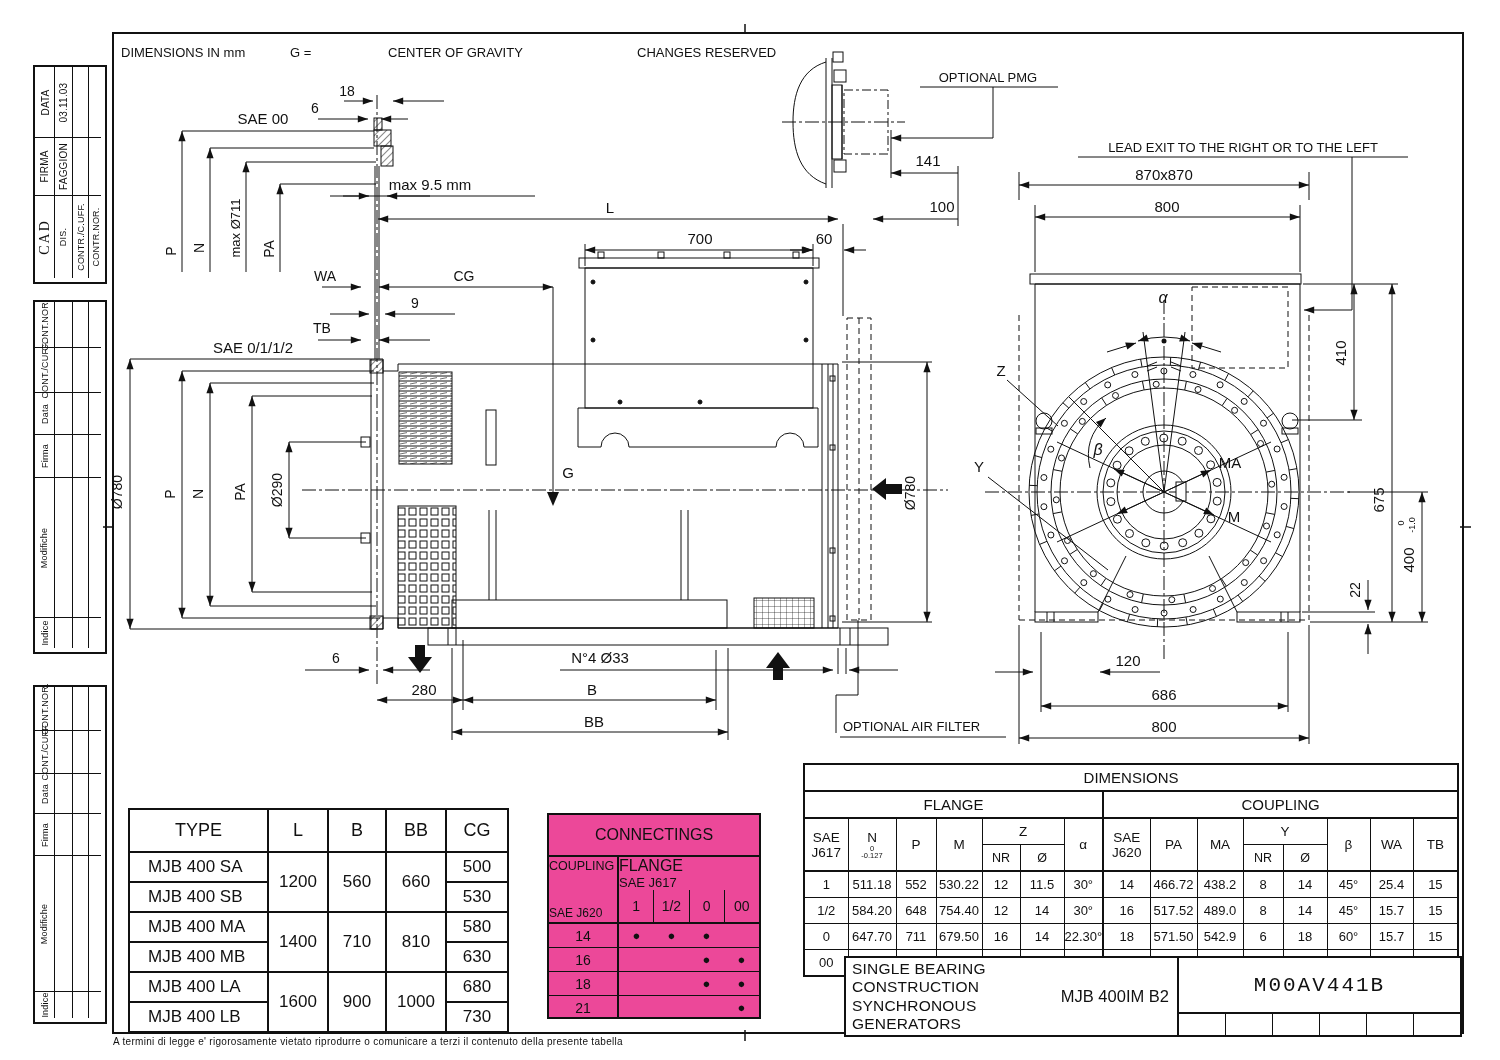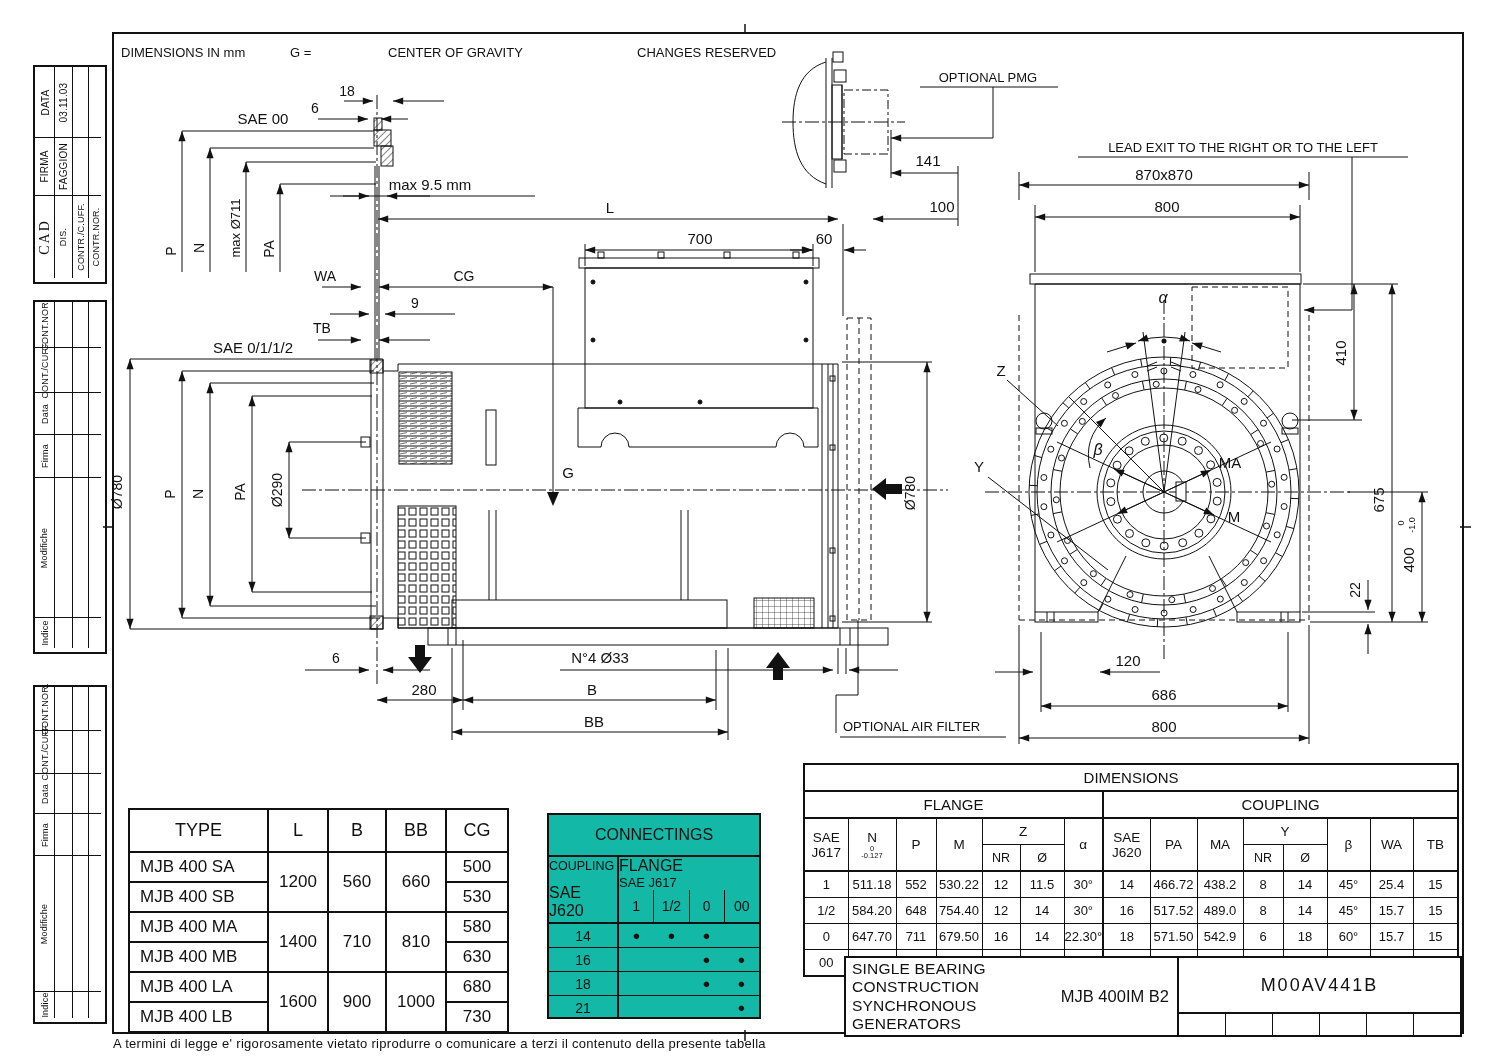--- a/index.html
+++ b/index.html
@@ -18,28 +18,28 @@
   .cadlogo{font-size:14px;letter-spacing:2px;font-family:"Liberation Serif",serif;}
   
   table{border-collapse:collapse;table-layout:fixed;background:#fff;}
   td,th{padding:0;font-weight:normal;text-align:center;vertical-align:middle;overflow:hidden;}
   
   #typeTable{left:128px;top:808px;border-radius:14px;}
   #typeTable table{width:379px;border:2px solid #111;font-size:17px;}
   #typeTable td,#typeTable th{border:2px solid #111;height:28px;}
   #typeTable th{height:41px;font-size:18px;}
   #typeTable td.thin{border-top-width:1px;}
-  #typeTable td.tname{text-align:left;padding-left:10px;}
+  #typeTable td.tname{text-align:left;padding-left:18px;}
   
-  #conn{left:547px;top:813px;width:210px;height:202px;border:2px solid #111;background:#14b8a6;}
+  #conn{left:547px;top:813px;width:210px;height:202px;border:2px solid #111;background:#ec4899;}
   #conn .title{height:40px;border-bottom:2px solid #111;display:flex;align-items:center;justify-content:center;font-size:16px;}
   #conn .hdr{height:65px;border-bottom:2px solid #111;display:flex;}
   #conn .hl{width:68px;border-right:2px solid #111;display:flex;flex-direction:column;justify-content:space-between;padding:2px 0;}
   #conn .hl .cpl{font-size:12.5px;}
-  #conn .hl .j620{font-size:16px;}
+  #conn .hl .j620{font-size:12px;}
   #conn .hr{flex:1;display:flex;flex-direction:column;}
   #conn .flg{font-size:16px;line-height:18px;}
   #conn .j617{font-size:13px;line-height:15px;}
   #conn .colrow{flex:1;display:flex;}
   #conn .colrow div{flex:1;display:flex;align-items:center;justify-content:center;font-size:14px;border-left:1px solid #111;}
   #conn .colrow div:first-child{border-left:none;}
   #conn .drow{height:23px;display:flex;border-top:1px solid #111;}
   #conn .drow .sz{width:68px;border-right:2px solid #111;display:flex;align-items:center;justify-content:center;font-size:14px;}
   #conn .drow .dot{flex:1;display:flex;align-items:center;justify-content:center;font-size:13px;}
   
@@ -54,25 +54,25 @@
   #dimTable .b2b{border-bottom:2px solid #111;}
   #dimTable .tol{font-size:7.5px;line-height:7px;text-align:center;}
   
   #tblock{left:844px;top:956px;width:614px;height:77px;border:2px solid #111;display:flex;background:#fff;}
   #tblock .logo{width:143px;border-right:2px solid #111;display:flex;align-items:center;padding-left:6px;gap:5px;}
   #tblock .logo .brand{font-size:12.5px;}
   #tblock .mid{width:331px;border-right:2px solid #111;display:flex;}
   #tblock .mid .lines{flex:1;display:flex;flex-direction:column;justify-content:space-evenly;padding-left:6px;font-size:15.5px;letter-spacing:.2px;}
   #tblock .mid .model{display:flex;flex-direction:row;justify-content:space-evenly;align-items:center;padding-right:8px;font-size:16.5px;}
   #tblock .dno{flex:1;display:flex;flex-direction:column;}
-  #tblock .dno .num{flex:1;display:flex;align-items:center;justify-content:center;font-size:18px;letter-spacing:2px;font-family:Liberation Sans, sans-serif;border-radius:21px;}
+  #tblock .dno .num{flex:1;display:flex;align-items:center;justify-content:center;font-size:21px;letter-spacing:2px;font-family:Liberation Mono, monospace;border-radius:21px;}
   #tblock .dno .cells{height:21px;border-top:2px solid #111;display:flex;}
   #tblock .dno .cells div{flex:1;border-left:1px solid #111;}
   #tblock .dno .cells div:first-child{border-left:none;}
-  #footerText{left:113px;top:1036px;font-size:13px;letter-spacing:.3px;}
+  #footerText{left:113px;top:1036px;font-size:10px;letter-spacing:.3px;}
   
   svg text{font-family:"Liberation Sans",sans-serif;font-size:14px;fill:#111;stroke:none;text-anchor:middle;}
   svg text.ts{text-anchor:start;}
   svg text.s13{font-size:13px;}
   svg text.s15{font-size:15px;}
   svg text.s9{font-size:9px;}
   svg text.it{font-style:italic;font-size:16px;}
 </style>
 </head>
 <body>

